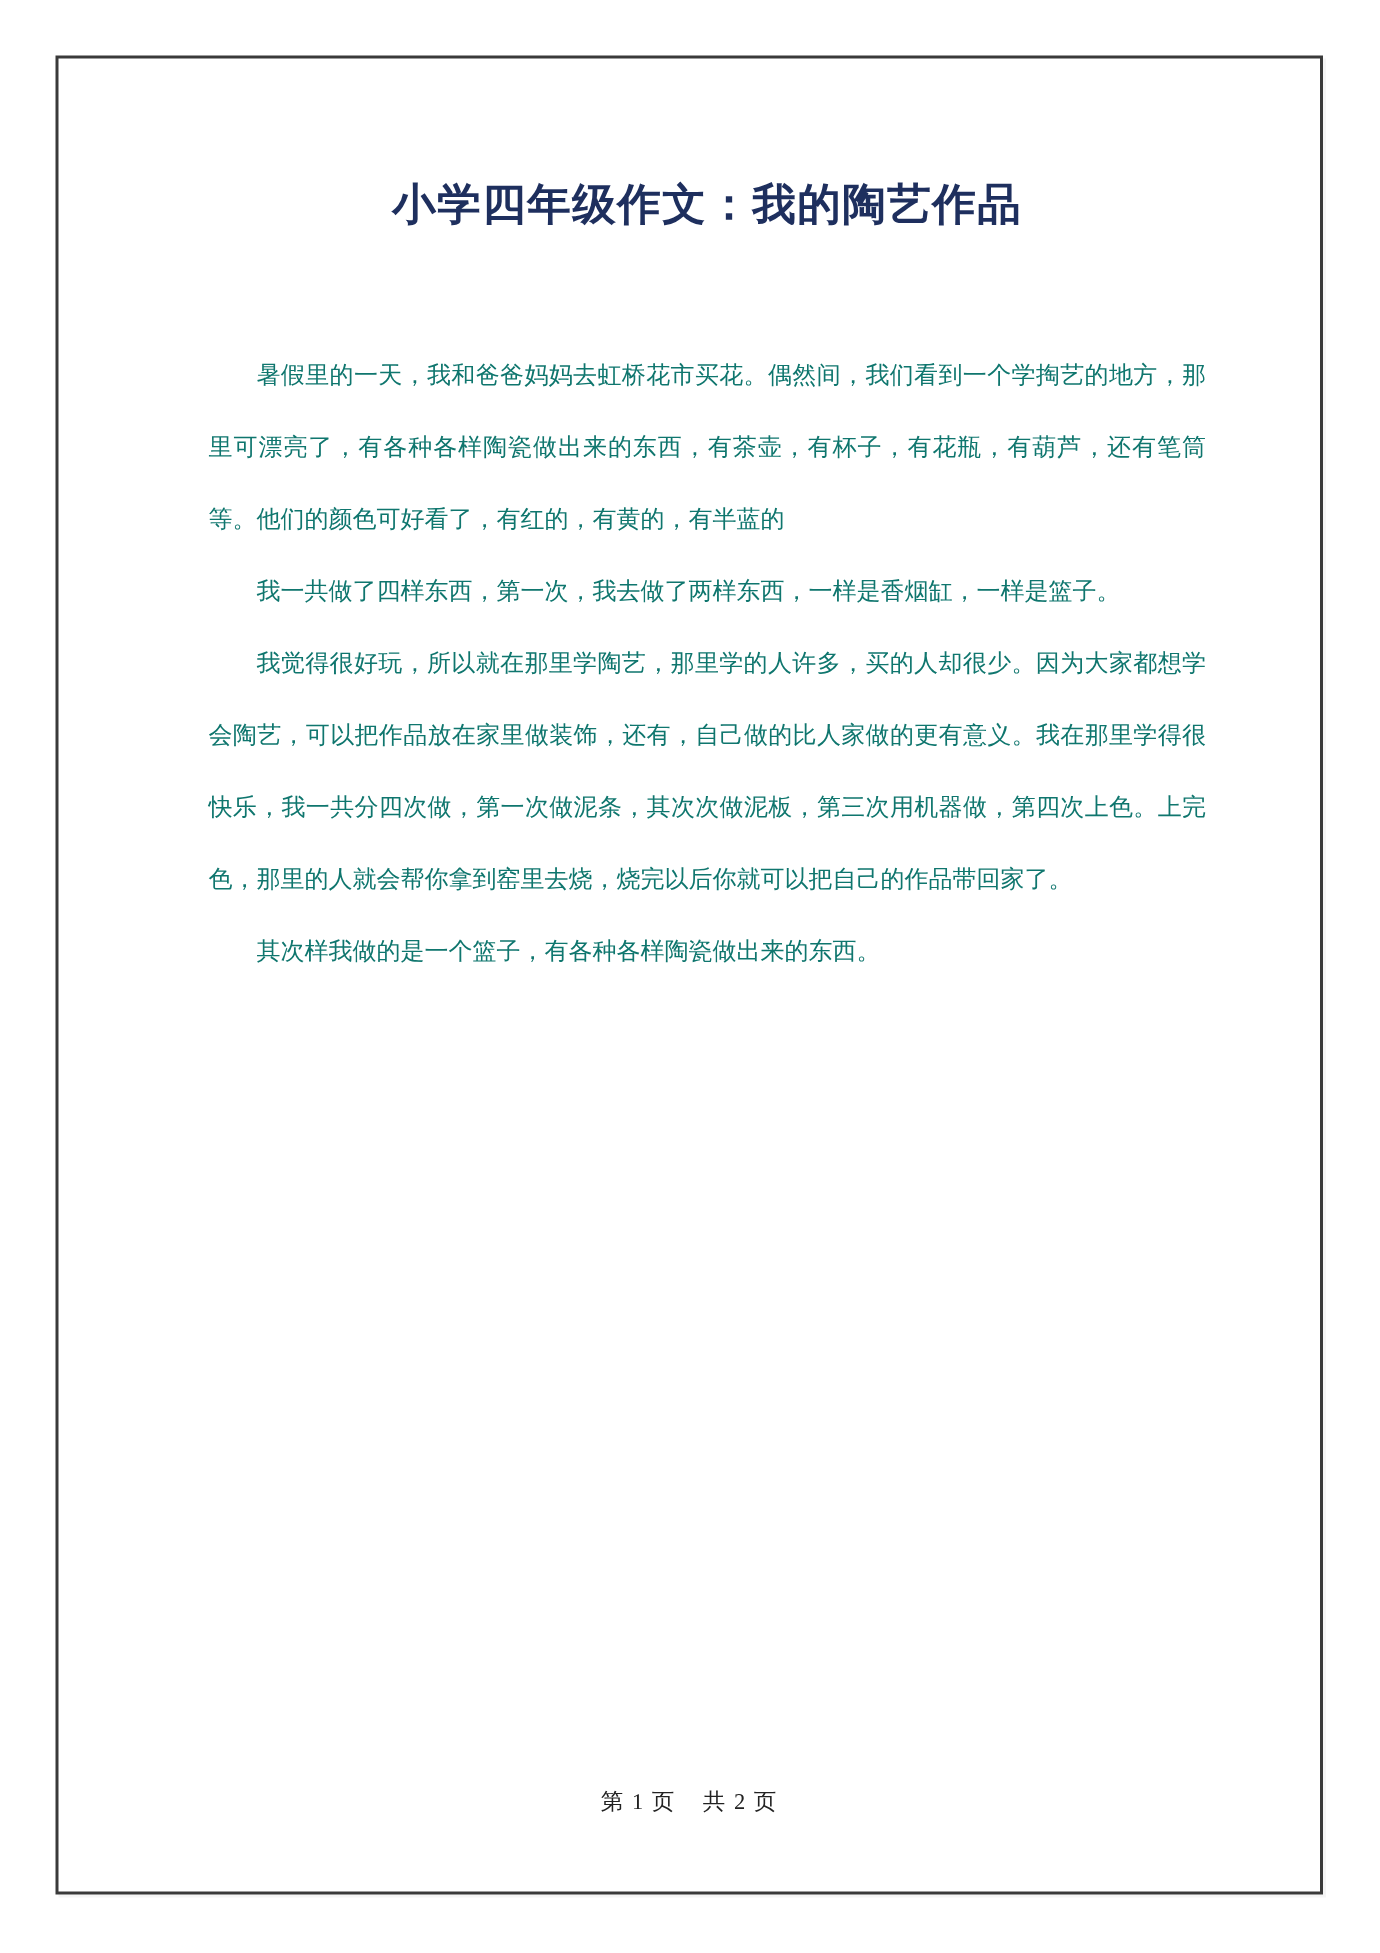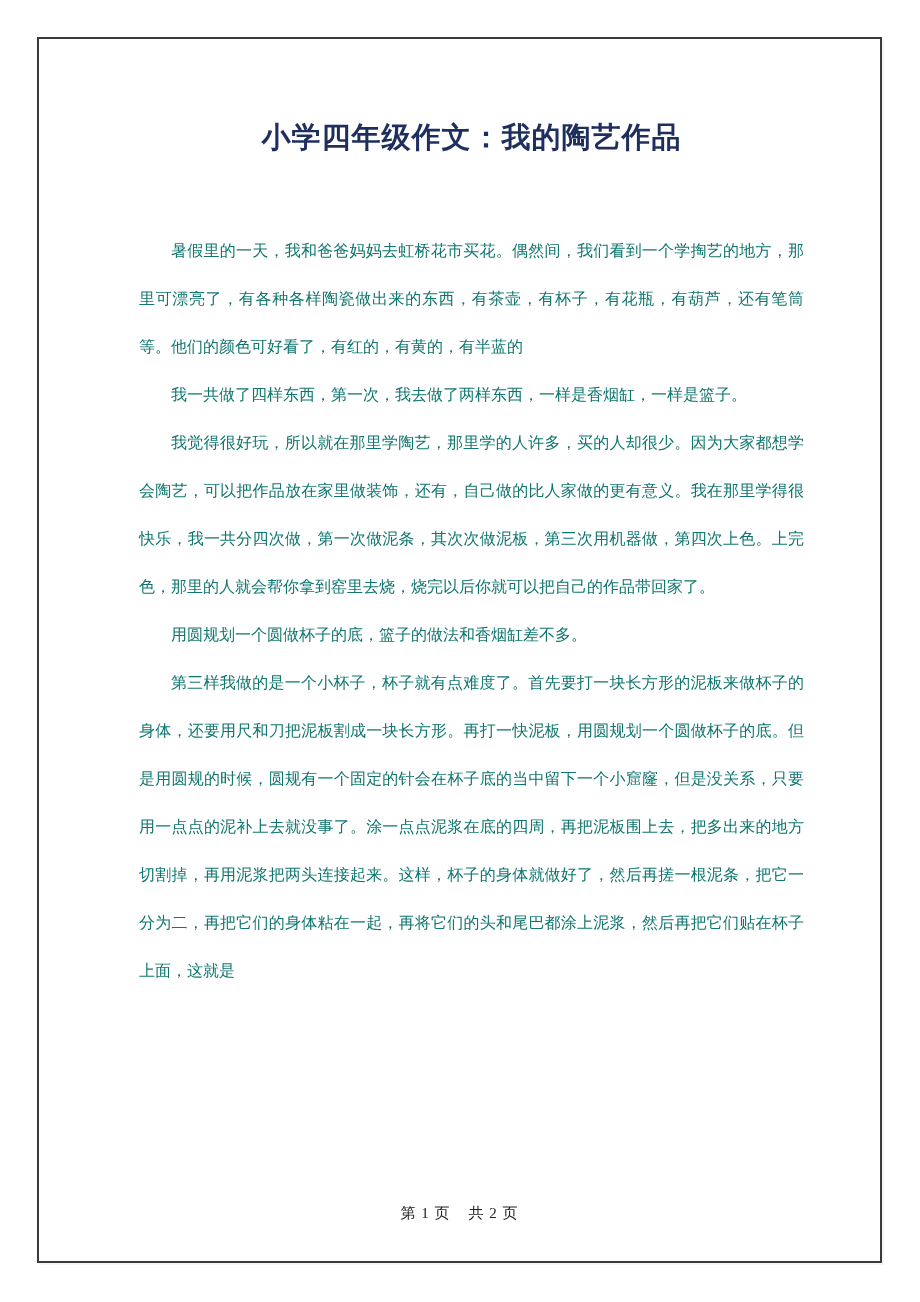--- a/index.html
+++ b/index.html
@@ -50,21 +50,21 @@
   }
   .paragraphs p {
     margin: 0;
     text-indent: 2em;
     word-break: break-all;
   }
   .page-footer {
     position: absolute;
     left: 0;
     right: 0;
-    bottom: 38px;
+    bottom: 50px;
     text-align: center;
     font-family: "Liberation Serif", serif;
     font-size: 15px;
     color: #222222;
     letter-spacing: 1px;
   }
   .page-footer .gap {
     display: inline-block;
     width: 18px;
   }
@@ -73,21 +73,20 @@
 <body>
 
 <div class="page-border">
   <div class="content">
     <h1 class="doc-title">小学四年级作文：我的陶艺作品</h1>
 
     <div class="paragraphs">
       <p>暑假里的一天，我和爸爸妈妈去虹桥花市买花。偶然间，我们看到一个学掏艺的地方，那里可漂亮了，有各种各样陶瓷做出来的东西，有茶壶，有杯子，有花瓶，有葫芦，还有笔筒等。他们的颜色可好看了，有红的，有黄的，有半蓝的</p>
       <p>我一共做了四样东西，第一次，我去做了两样东西，一样是香烟缸，一样是篮子。</p>
       <p>我觉得很好玩，所以就在那里学陶艺，那里学的人许多，买的人却很少。因为大家都想学会陶艺，可以把作品放在家里做装饰，还有，自己做的比人家做的更有意义。我在那里学得很快乐，我一共分四次做，第一次做泥条，其次次做泥板，第三次用机器做，第四次上色。上完色，那里的人就会帮你拿到窑里去烧，烧完以后你就可以把自己的作品带回家了。</p>
-      <p>用圆规划一个圆做杯子的底，篮子的做法和香烟缸差不多。</p>
-      <p>第三样我做的是一个小杯子，杯子就有点难度了。首先要打一块长方形的泥板来做杯子的身体，还要用尺和刀把泥板割成一块长方形。再打一快泥板，用圆规划一个圆做杯子的底。但是用圆规的时候，圆规有一个固定的针会在杯子底的当中留下一个小窟窿，但是没关系，只要用一点点的泥补上去就没事了。涂一点点泥浆在底的四周，再把泥板围上去，把多出来的地方切割掉，再用泥浆把两头连接起来。这样，杯子的身体就做好了，然后再搓一根泥条，把它一分为二，再把它们的身体粘在一起，再将它们的头和尾巴都涂上泥浆，然后再把它们贴在杯子上面，这就是</p>
+      <p>其次样我做的是一个篮子，有各种各样陶瓷做出来的东西。</p>
     </div>
   </div>
 
   <div class="page-footer">
     <span>第 1 页</span><span class="gap"></span><span>共 2 页</span>
   </div>
 </div>
 
 </body></html>

